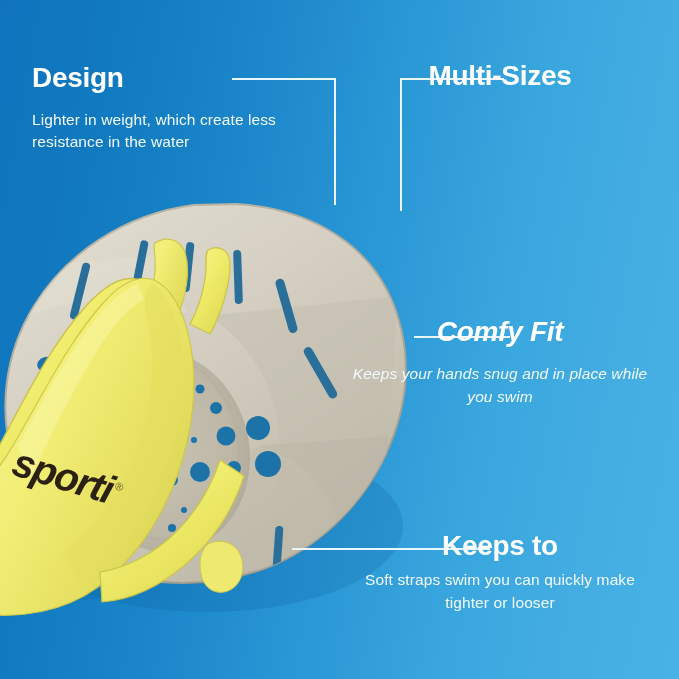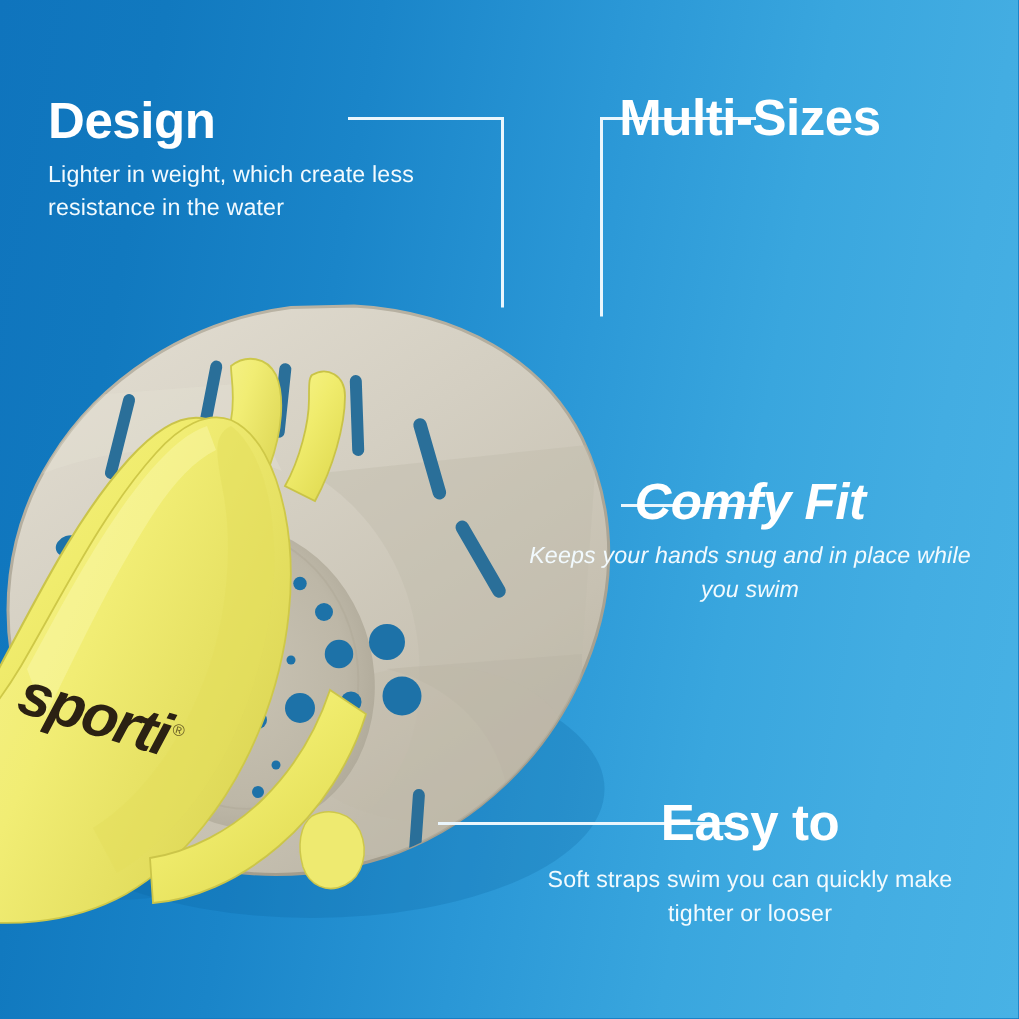--- a/index.html
+++ b/index.html
@@ -31,26 +31,26 @@
   #conn-design-h   { left:232px; top:78px;  width:104px; }
   #conn-design-v   { left:334px; top:78px;  height:127px; }
   #conn-multi-h    { left:400px; top:78px;  width:104px; }
   #conn-multi-v    { left:400px; top:78px;  height:133px; }
   #conn-comfy      { left:414px; top:336px; width:96px; }
   #conn-straps     { left:292px; top:548px; width:198px; }
 
   
   .block { position:absolute; }
   .block h2 {
-    font-size:34px; font-weight:bold; color:#ffffff;
+    font-size:28px; font-weight:bold; color:#ffffff;
     line-height:1.12; letter-spacing:-0.3px;
   }
   .block p {
     font-size:15.5px; font-weight:normal; color:#f2fafe;
-    line-height:1.42; margin-top:6px; letter-spacing:0.1px;
+    line-height:1.42; margin-top:16px; letter-spacing:0.1px;
   }
   .block.left  { left:32px;  top:62px;  width:300px; text-align:left; }
   .block.right { right:29px; width:300px; text-align:center; }
   #block-multi  { top:60px; }
   #block-comfy  { top:316px;font-style:italic; }
   #block-straps { top:530px; }
   #block-straps p { margin-top:8px; }
   .block.right p { line-height:1.48; }
 </style>
 </head>
@@ -230,18 +230,18 @@
     <h2>Multi-Sizes</h2>
   </div>
 
   <div class="block right" id="block-comfy">
     <h2>Comfy Fit</h2>
     <p>Keeps your hands snug and in place while you swim</p>
   </div>
 
   <div class="block right" id="block-straps">
     <h2>
-      <span>Easy to</span><br>
+      <span>Keeps to</span><br>
     </h2>
     <p>Soft straps swim you can quickly make tighter or looser</p>
   </div>
 
 </div>
 
 </body></html>

